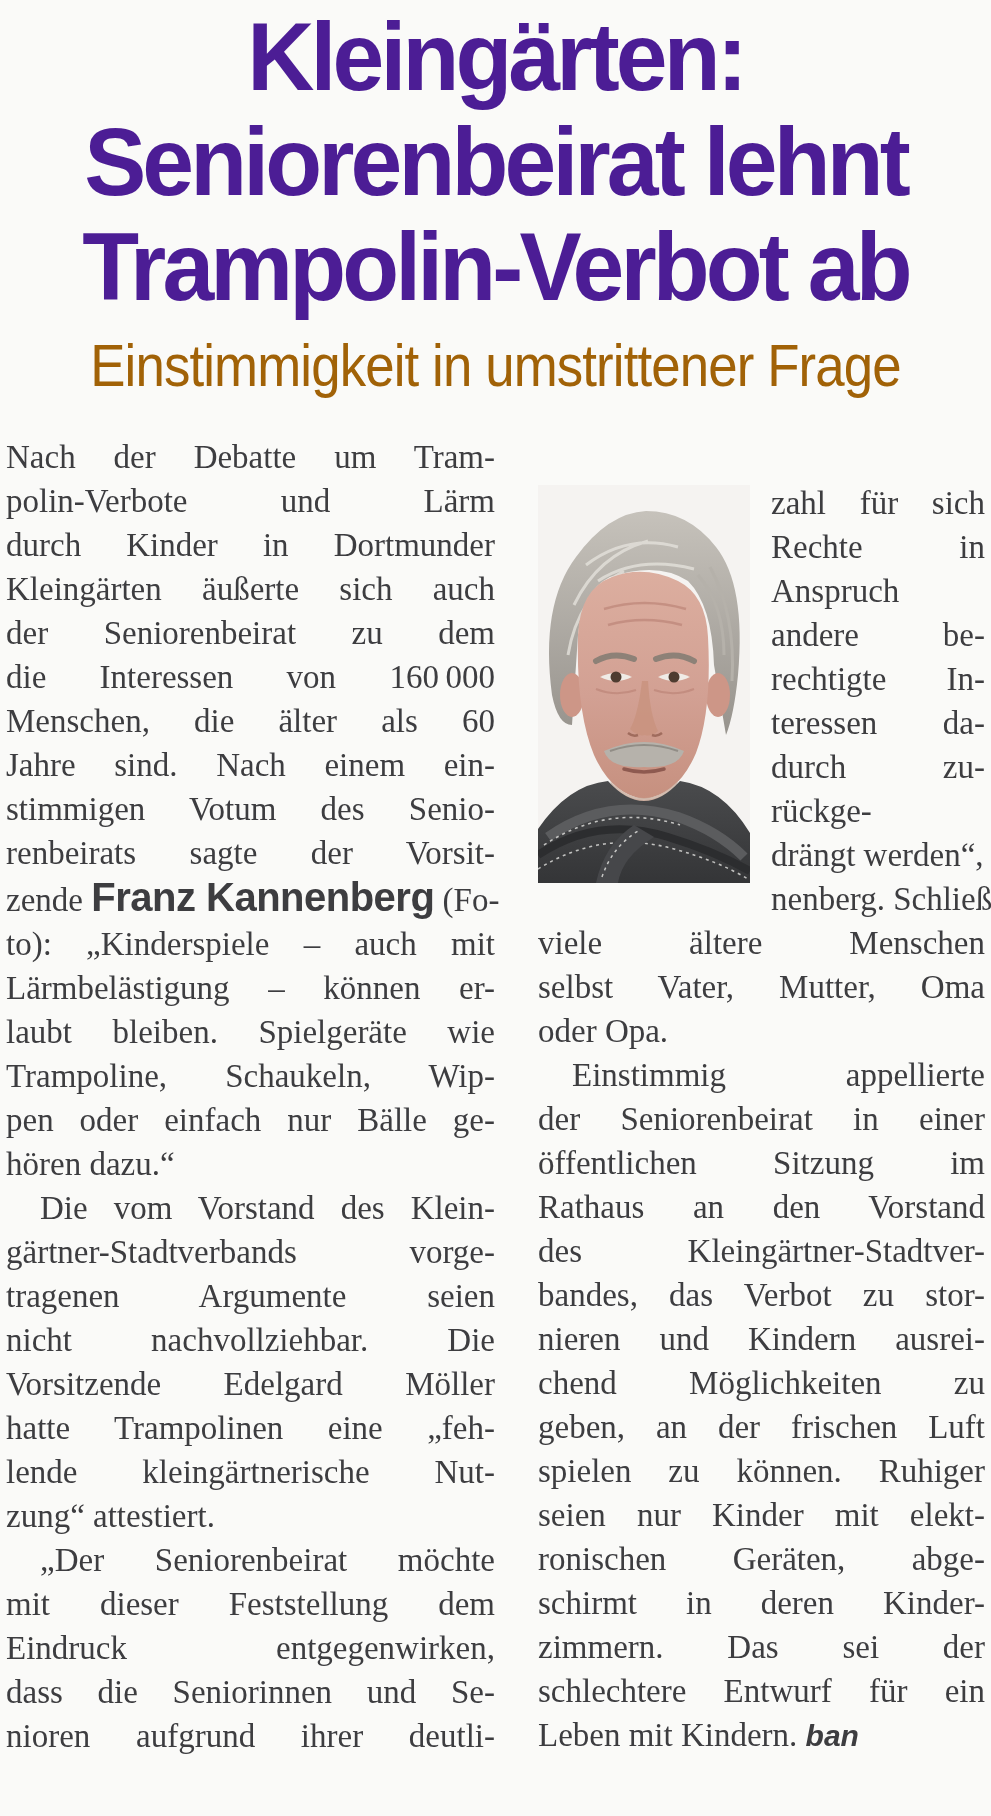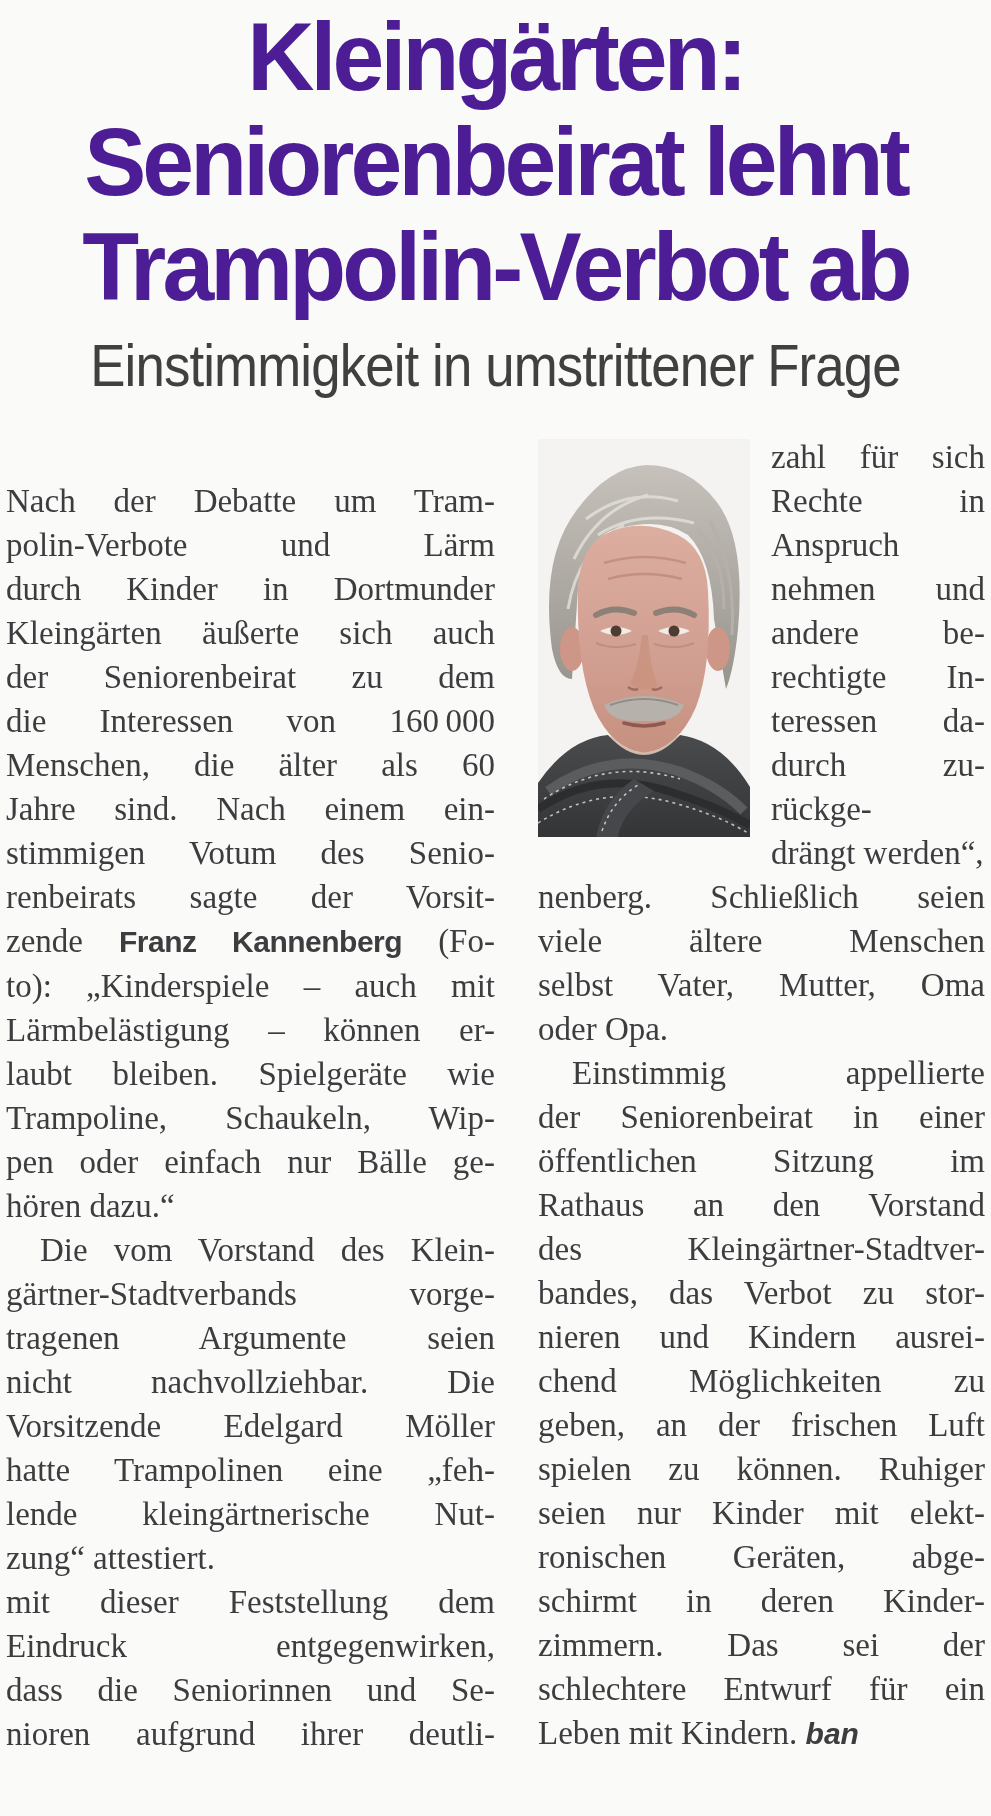--- a/index.html
+++ b/index.html
@@ -24,21 +24,21 @@
     text-align:center;
   }
   .headline .hl-line{display:block;transform:scaleX(0.97);transform-origin:50% 50%;}
   .subheadline{
     margin:16px 0 0 0;
     font-family:"Liberation Sans", sans-serif;
     font-weight:400;
     font-size:60px;
     line-height:62px;
     letter-spacing:-1px;
-    color:#404040;
+    color:#a16207;
     text-align:center;
   }
   .subheadline .sh-inner{display:inline-block;transform:scaleX(0.88);transform-origin:50% 50%;}
 
   
   .article{
     display:flex;
     justify-content:space-between;
     margin-top:38px;
     align-items:flex-end;
@@ -49,21 +49,21 @@
   .line{
     text-align:justify;
     text-align-last:justify;
     white-space:nowrap; 
   }
   .line.end{text-align-last:left;}
   .line.indent{text-indent:34px;}
   .bold-sans{
     font-family:"Liberation Sans", sans-serif;
     font-weight:700;
-    font-size:30px;
+    font-size:40px;
     letter-spacing:-0.5px;
   }
   .sig{
     font-family:"Liberation Sans", sans-serif;
     font-style:italic;
     font-weight:700;
     font-size:30px;
   }
 
   
@@ -111,20 +111,21 @@
         <div class="line">pen oder einfach nur Bälle ge-</div>
         <div class="line end">hören dazu.“</div>
         <div class="line indent">Die vom Vorstand des Klein-</div>
         <div class="line">gärtner-Stadtverbands vorge-</div>
         <div class="line">tragenen Argumente seien</div>
         <div class="line">nicht nachvollziehbar. Die</div>
         <div class="line">Vorsitzende Edelgard Möller</div>
         <div class="line">hatte Trampolinen eine „feh-</div>
         <div class="line">lende kleingärtnerische Nut-</div>
         <div class="line end">zung“ attestiert.</div>
+        <div class="line indent">„Der Seniorenbeirat möchte</div>
         <div class="line">mit dieser Feststellung dem</div>
         <div class="line">Eindruck entgegenwirken,</div>
         <div class="line">dass die Seniorinnen und Se-</div>
         <div class="line">nioren aufgrund ihrer deutli-</div>
       </div>
 
     <div class="col col-right">
       <figure class="photo">
         <svg viewBox="0 0 212 398" xmlns="http://www.w3.org/2000/svg">
           <defs>
@@ -182,21 +183,20 @@
           <path d="M10 352 Q70 310 140 332 Q180 346 206 372" stroke="#5b5c5e" stroke-width="10" fill="none"></path>
           <path d="M0 370 Q60 330 130 352 Q176 366 212 386" stroke="#2c2d2f" stroke-width="8" fill="none"></path>
           <path d="M6 360 Q70 318 142 340 M0 384 Q64 344 136 364 Q180 376 210 394" stroke="#cfcfcd" stroke-width="1.6" fill="none" stroke-dasharray="3 4" opacity="0.9"></path>
           <path d="M58 398 Q66 360 96 340 L116 352 Q84 372 80 398 Z" fill="#46474a"></path>
           <path d="M64 392 Q74 362 100 346" stroke="#d4d4d2" stroke-width="1.5" stroke-dasharray="3 4" fill="none" opacity="0.9"></path>
         </svg>
       </figure>
         <div class="line">zahl für sich</div>
         <div class="line">Rechte in</div>
         <div class="line">Anspruch</div>
-        <div class="line">nehmen und</div>
         <div class="line">andere be-</div>
         <div class="line">rechtigte In-</div>
         <div class="line">teressen da-</div>
         <div class="line">durch zu-</div>
         <div class="line">rückge-</div>
         <div class="line">drängt werden“, sagte Kan-</div>
         <div class="line">nenberg. Schließlich seien</div>
         <div class="line">viele ältere Menschen</div>
         <div class="line">selbst Vater, Mutter, Oma</div>
         <div class="line end">oder Opa.</div>

